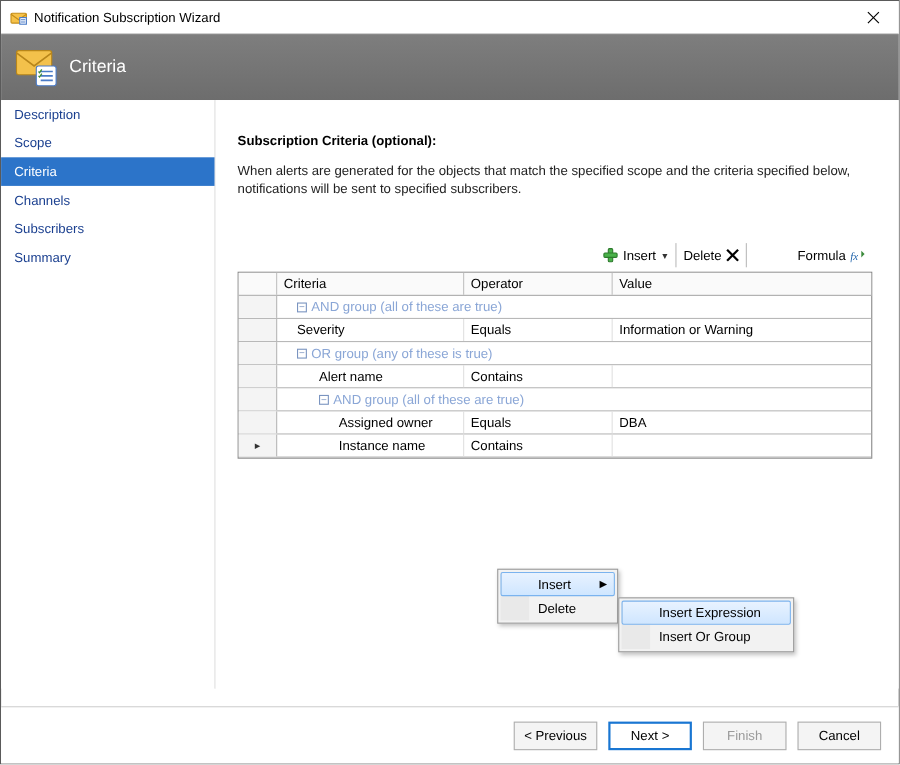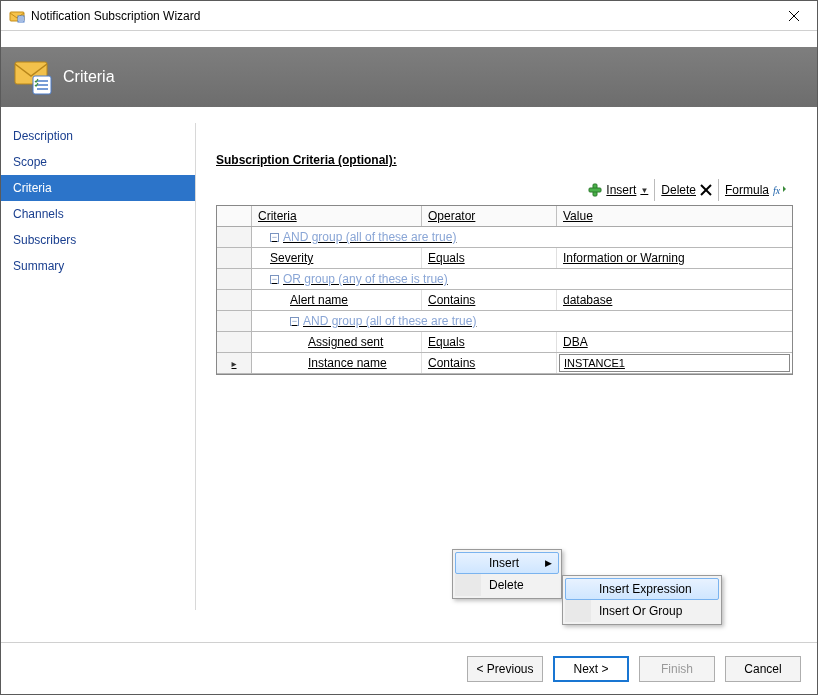--- a/index.html
+++ b/index.html
@@ -12,21 +12,20 @@
     width: 818px;
     height: 695px;
     overflow: hidden;
   }
   .window {
     width: 818px; height: 695px;
     border: 1px solid #5a5a5a;
     display: flex;
     flex-direction: column;
     position: relative;
-    gap: 16px;
   }
   .titlebar {
     height: 30px;
     background: #fff;
     display: flex;
     align-items: center;
     padding: 0 0 0 8px;
     border-bottom: 1px solid #d0d0d0;
   }
   .titlebar .appicon {
@@ -78,21 +77,20 @@
   }
   .sidebar .item.active {
     background: #2c74c9;
     color: #fff;
   }
   .main {
     flex: 1;
     padding: 30px 24px 10px 20px;
     position: relative;
     background: #fff;
-    text-decoration: underline;
   }
   .main h2 {
     font-size: 12px;
     font-weight: bold;
     margin: 0 0 12px 0;
   }
   .main .desc {
     font-size: 12px;
     color: #222;
     margin-bottom: 42px;
@@ -106,21 +104,21 @@
   }
   .toolbar .btn {
     display: flex;
     align-items: center;
     gap: 4px;
     padding: 2px 6px;
     cursor: pointer;
     border-right: 1px solid #bbb;
     height: 22px;
   }
-  .toolbar .btn:last-child { border-right: none; }
+  .toolbar .btn:last-child { border-right: none; margin-left: 40px; }
   .toolbar .btn .carrot { font-size: 8px; color: #333; }
   .grid {
     border: 1px solid #888;
     background: #fff;
   }
   .grid-head {
     display: flex;
     background: #fafafa;
     border-bottom: 1px solid #aaa;
   }
@@ -306,20 +304,21 @@
       <div class="item">Description</div>
       <div class="item">Scope</div>
       <div class="item active">Criteria</div>
       <div class="item">Channels</div>
       <div class="item">Subscribers</div>
       <div class="item">Summary</div>
     </div>
 
     <div class="main">
       <h2>Subscription Criteria (optional):</h2>
+      <div class="desc">When alerts are generated for the objects that match the specified scope and the criteria specified below, notifications will be sent to specified subscribers.</div>
 
       <div class="toolbar">
         <div class="btn">
           <svg width="14" height="14" viewBox="0 0 14 14">
             <rect x="5" y="1" width="4" height="12" rx="1" fill="#4ab24a" stroke="#2d7a2d"></rect>
             <rect x="1" y="5" width="12" height="4" rx="1" fill="#4ab24a" stroke="#2d7a2d"></rect>
           </svg>
           <span>Insert</span>
           <span class="carrot">▼</span>
         </div>
@@ -368,45 +367,41 @@
             <div class="group-label pad1">
               <span class="collapse">−</span>
               <span>OR group (any of these is true)</span>
             </div>
           </div>
 
           <div class="row">
             <div class="indent-cell"></div>
             <div class="cell cell-criteria pad2">Alert name</div>
             <div class="cell cell-operator">Contains</div>
-            <div class="cell cell-value">database</div>
           </div>
 
           <div class="row group-row">
             <div class="indent-cell"></div>
             <div class="group-label pad2">
               <span class="collapse">−</span>
               <span>AND group (all of these are true)</span>
             </div>
           </div>
 
           <div class="row">
             <div class="indent-cell"></div>
-            <div class="cell cell-criteria pad3">Assigned sent</div>
+            <div class="cell cell-criteria pad3">Assigned owner</div>
             <div class="cell cell-operator">Equals</div>
             <div class="cell cell-value">DBA</div>
           </div>
 
           <div class="row selected">
             <div class="indent-cell"></div>
             <div class="cell cell-criteria pad3">Instance name</div>
             <div class="cell cell-operator">Contains</div>
-            <div class="cell cell-value" style="padding:1px 2px;">
-              <input class="value-input" value="INSTANCE1" style="">
-            </div>
           </div>
 
         </div>
       </div>
 
       <div class="ctxmenu main-ctx">
         <div class="iconstrip"></div>
         <div class="mitem hovered">
           <span>Insert</span>
           <span class="arrow">▶</span>

